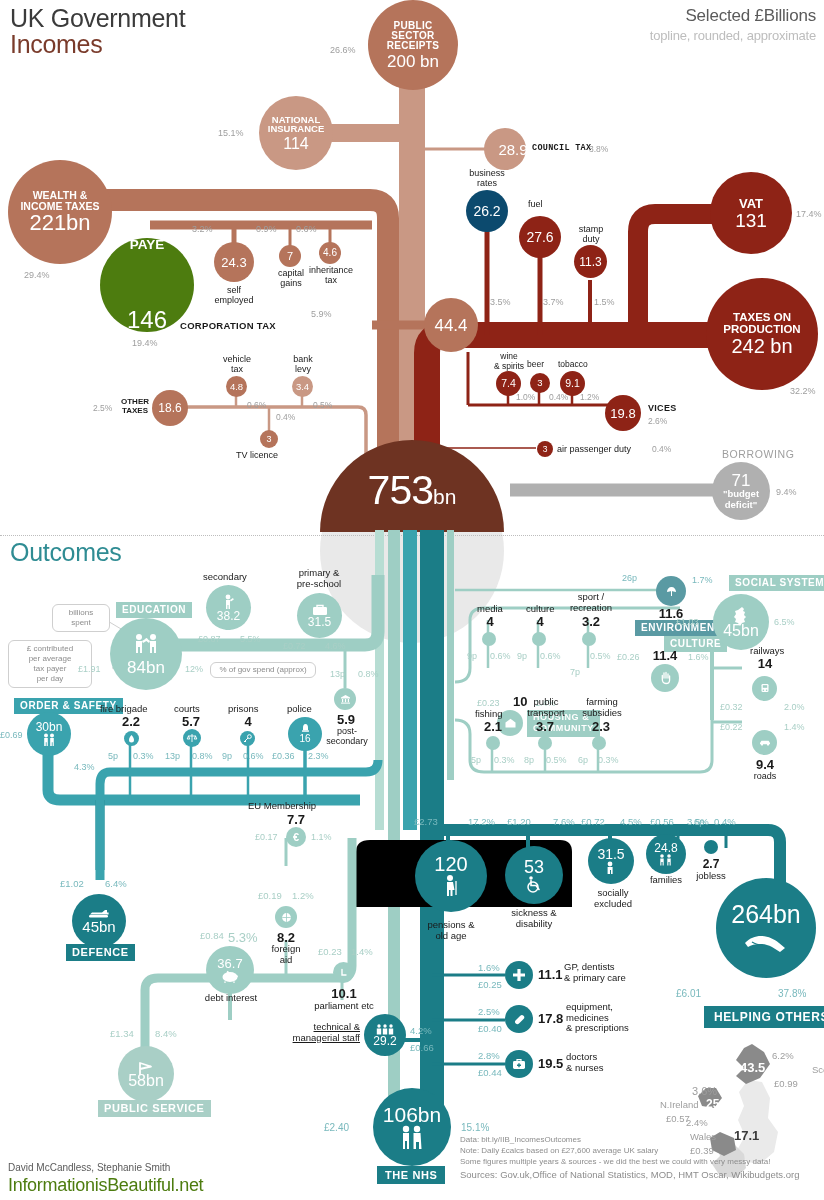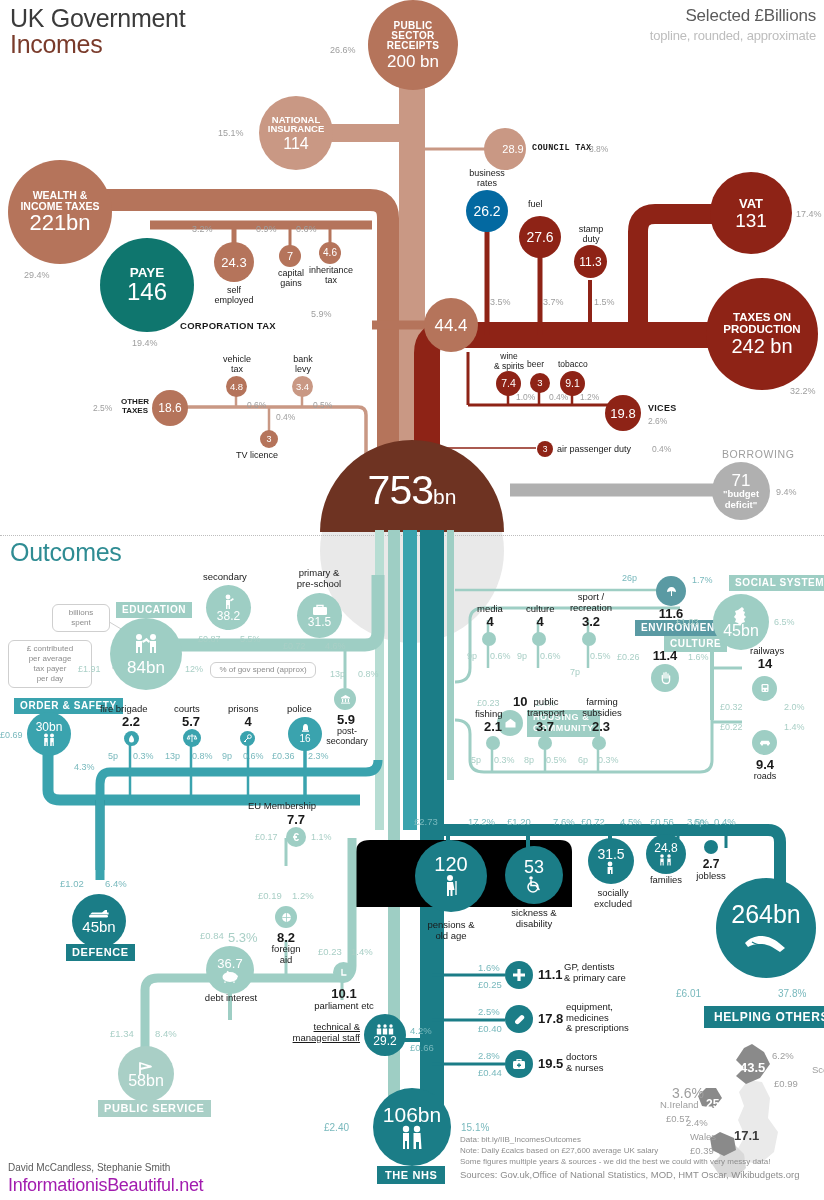--- a/index.html
+++ b/index.html
@@ -91,39 +91,39 @@
 <div class="abs pct" style="left:218px;top:128px;font-size:9px;">15.1%</div>
 
 <div class="c" style="left:8px;top:160px;width:104px;height:104px;background:#b5745b;">
   <span class="white" style="font-size:10.5px;font-weight:bold;">WEALTH &amp;</span>
   <span class="white" style="font-size:10.5px;font-weight:bold;">INCOME TAXES</span>
   <span class="white" style="font-size:22px;margin-top:1px;">221bn</span>
 </div>
 <div class="abs pct" style="left:24px;top:270px;font-size:9px;">29.4%</div>
 
 <div class="c" style="left:484px;top:128px;width:42px;height:42px;background:#c99884;">
-  <span class="white" style="font-size:11px;margin-left:16px;">28.9</span>
+  <span class="white" style="font-size:15px;margin-left:16px;">28.9</span>
 </div>
 <div class="abs" style="left:532px;top:143px;font-size:8.5px;font-weight:bold;letter-spacing:.3px;font-family:Liberation Mono, monospace;">COUNCIL TAX</div>
 <div class="abs pct" style="left:589px;top:144px;font-size:8.5px;">3.8%</div>
 
 <div class="c" style="left:710px;top:172px;width:82px;height:82px;background:#8e2316;">
   <span class="white" style="font-size:13px;font-weight:bold;">VAT</span>
   <span class="white" style="font-size:19px;margin-top:1px;">131</span>
 </div>
 <div class="abs pct" style="left:796px;top:209px;font-size:9px;">17.4%</div>
 
 <div class="c" style="left:706px;top:278px;width:112px;height:112px;background:#8e2316;">
   <span class="white" style="font-size:11.5px;font-weight:bold;">TAXES ON</span>
   <span class="white" style="font-size:11.5px;font-weight:bold;">PRODUCTION</span>
   <span class="white" style="font-size:20px;margin-top:1px;">242 bn</span>
 </div>
 <div class="abs pct" style="left:790px;top:386px;font-size:9px;">32.2%</div>
 
-<div class="c" style="left:100px;top:238px;width:94px;height:94px;background:#0f766e;">
+<div class="c" style="left:100px;top:238px;width:94px;height:94px;background:#4d7c0f;justify-content:space-between;">
   <span class="white" style="font-size:13.5px;font-weight:bold;">PAYE</span>
   <span class="white" style="font-size:24px;margin-top:1px;">146</span>
 </div>
 <div class="abs pct" style="left:132px;top:338px;font-size:9px;">19.4%</div>
 
 <div class="c" style="left:214px;top:242px;width:40px;height:40px;background:#b5745b;">
   <span class="white" style="font-size:13px;">24.3</span>
 </div>
 <div class="lbl" style="left:194px;top:285px;width:80px;font-size:9px;">
   <div>self</div>
@@ -181,21 +181,21 @@
   <div>levy</div>
 </div>
 <div class="abs pct" style="left:313px;top:400px;font-size:8.5px;">0.5%</div>
 
 <div class="c" style="left:260px;top:430px;width:18px;height:18px;background:#b5745b;">
   <span class="white" style="font-size:9px;">3</span>
 </div>
 <div class="abs" style="left:236px;top:450px;font-size:9px;">TV licence</div>
 <div class="abs pct" style="left:276px;top:412px;font-size:8.5px;">0.4%</div>
 
-<div class="c" style="left:466px;top:190px;width:42px;height:42px;background:#0369a1;">
+<div class="c" style="left:466px;top:190px;width:42px;height:42px;background:#0c4a6e;">
   <span class="white" style="font-size:14px;">26.2</span>
 </div>
 <div class="lbl" style="left:456px;top:168px;width:62px;font-size:9px;">
   <div>business</div>
   <div>rates</div>
 </div>
 <div class="abs pct" style="left:490px;top:297px;font-size:9px;">3.5%</div>
 
 <div class="c" style="left:519px;top:216px;width:42px;height:42px;background:#8e2316;">
   <span class="white" style="font-size:14px;">27.6</span>
@@ -758,27 +758,27 @@
   <path d="M104 8 L96 20 L104 28 L96 36 L106 44 L120 38 L130 24 L124 12 L112 4 Z" fill="#8a8a8a"></path>
   <path d="M66 48 L58 56 L62 66 L74 68 L82 58 L76 48 Z" fill="#8a8a8a"></path>
   <path d="M80 92 L70 98 L72 110 L84 116 L96 110 L94 98 Z" fill="#8a8a8a"></path>
 </svg>
 <div class="abs white" style="left:740px;top:1060px;font-size:13px;font-weight:bold;">43.5</div>
 <div class="abs pct" style="left:772px;top:1050px;font-size:9.5px;">6.2%</div>
 <div class="abs pct" style="left:764px;top:1064px;font-size:9.5px;padding-left:48px;">Scotland</div>
 <div class="abs pct" style="left:774px;top:1078px;font-size:9.5px;">£0.99</div>
 
 <div class="abs white" style="left:706px;top:1097px;font-size:12px;font-weight:bold;">25</div>
-<div class="abs pct" style="left:672px;top:1085px;font-size:14px;">3.6%</div>
+<div class="abs pct" style="left:692px;top:1085px;font-size:11px;">3.6%</div>
 <div class="abs pct" style="left:660px;top:1099px;font-size:9.5px;">N.Ireland</div>
 <div class="abs pct" style="left:666px;top:1113px;font-size:9.5px;">£0.57</div>
 
 <div class="abs" style="left:734px;top:1128px;font-size:13px;font-weight:bold;color:#3b3b3b;">17.1</div>
 <div class="abs pct" style="left:686px;top:1117px;font-size:9.5px;">2.4%</div>
 <div class="abs pct" style="left:690px;top:1131px;font-size:9.5px;">Wales</div>
 <div class="abs pct" style="left:690px;top:1145px;font-size:9.5px;">£0.39</div>
 
 <div class="abs" style="left:8px;top:1162px;font-size:10px;color:#5a5a5a;">David McCandless, Stephanie Smith</div>
-<div class="abs" style="left:8px;top:1175px;font-size:18px;color:#a21caf;letter-spacing:-.3px;">InformationisBeautiful.net</div>
+<div class="abs" style="left:8px;top:1175px;font-size:18px;color:#4d7c0f;letter-spacing:-.3px;">InformationisBeautiful.net</div>
 <div class="abs" style="left:460px;top:1135px;font-size:8px;color:#8d8d8d;">Data: bit.ly/IIB_IncomesOutcomes</div>
 <div class="abs" style="left:460px;top:1146px;font-size:8px;color:#8d8d8d;">Note: Daily £calcs based on £27,600 average UK salary</div>
 <div class="abs" style="left:460px;top:1157px;font-size:8px;color:#8d8d8d;">Some figures multiple years &amp; sources - we did the best we could with very messy data!</div>
 <div class="abs" style="left:460px;top:1169px;font-size:9.5px;color:#8d8d8d;">Sources: Gov.uk,Office of National Statistics, MOD, HMT Oscar, Wikibudgets.org</div>
 
 </body></html>

